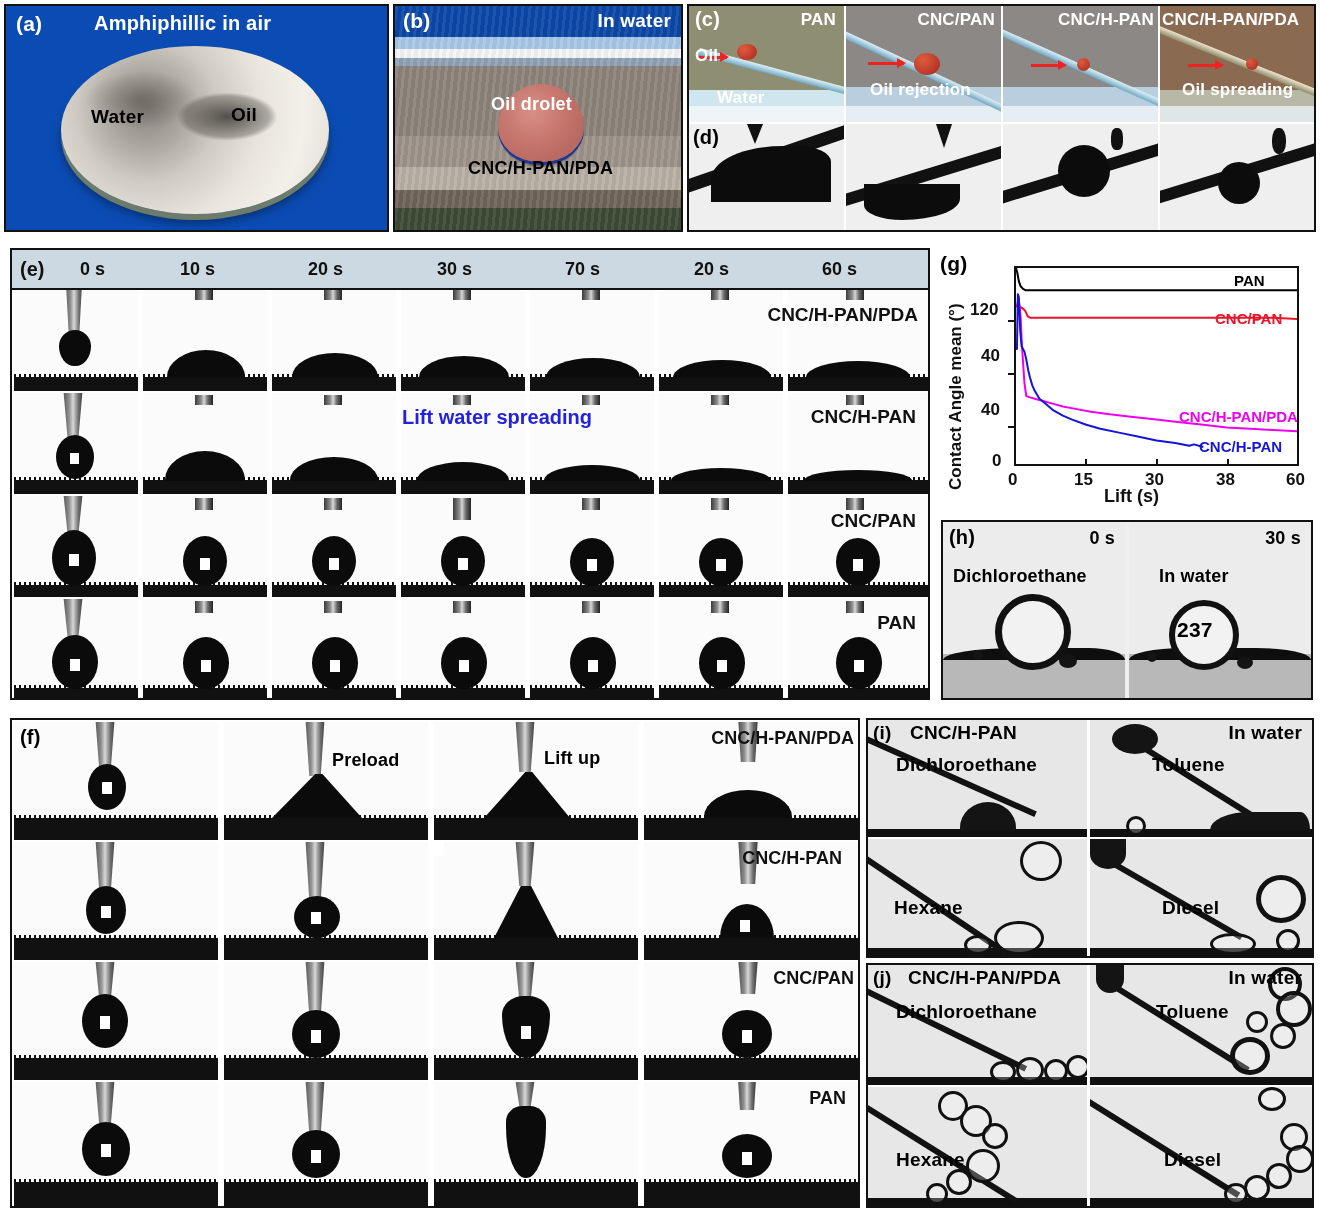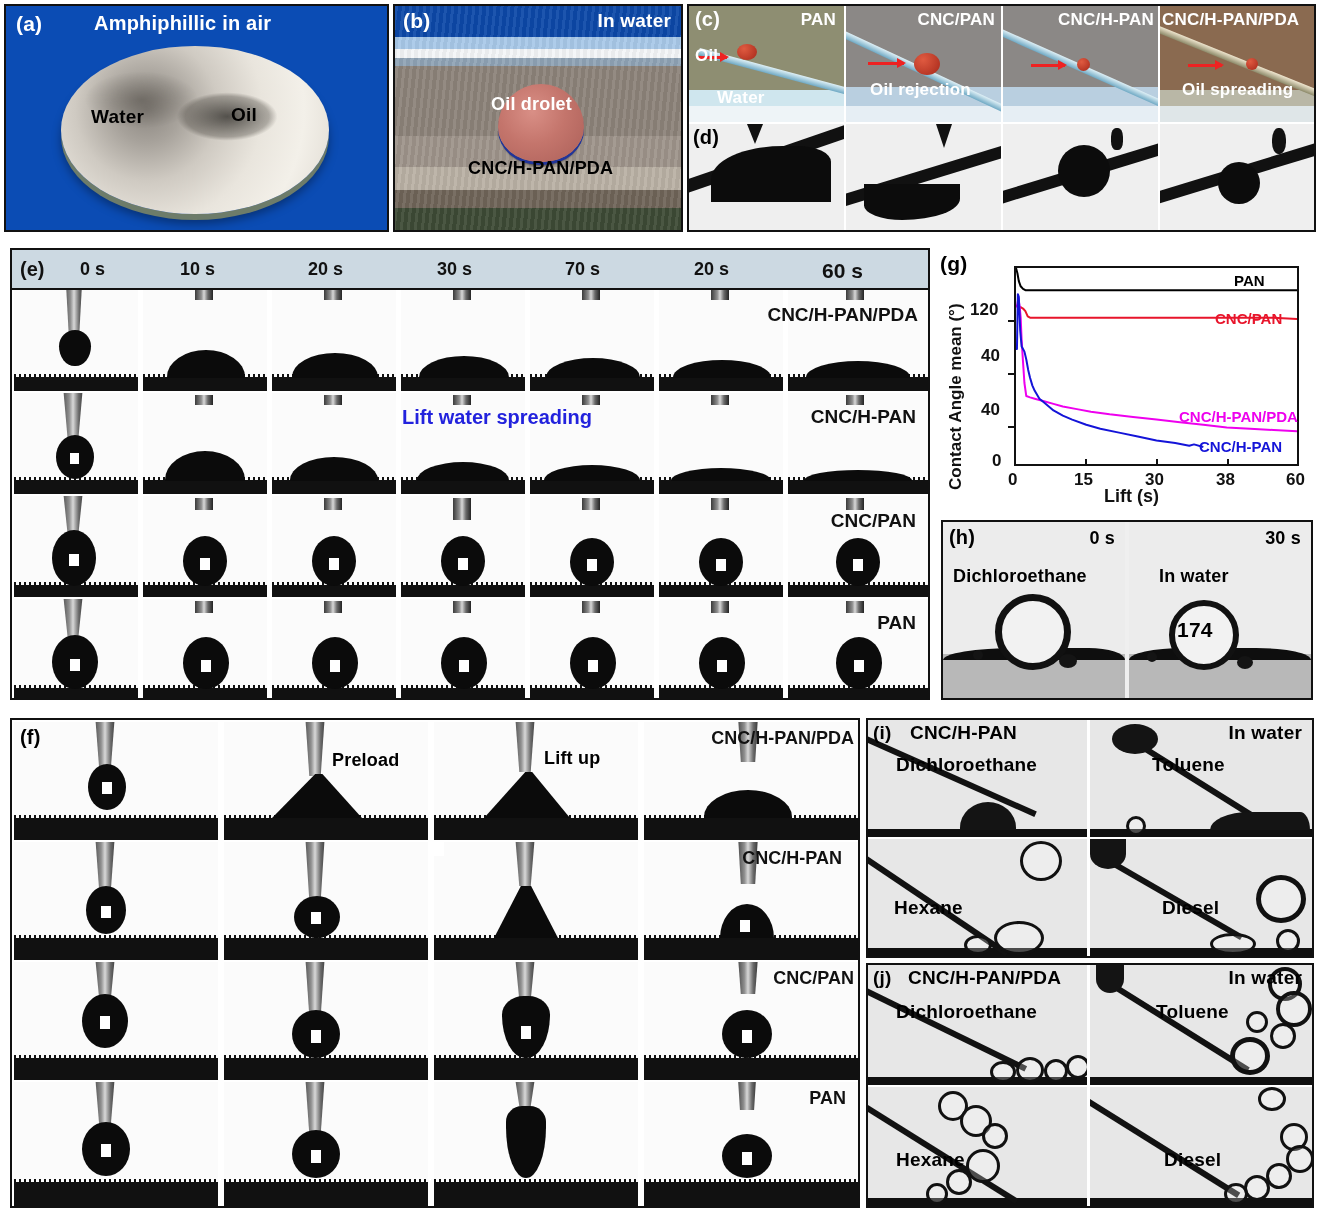--- a/index.html
+++ b/index.html
@@ -184,21 +184,21 @@
 
   <div class="panel bd" style="left:10px;top:248px;width:920px;height:452px;background:#fff;">
     <div class="ehead" style="left:0;top:0;width:916px;height:38px;">
       <span style="left:8px;top:8px;font-size:20px;">(e)</span>
       <span style="left:68px;top:9px;font-size:18px;">0 s</span>
       <span style="left:168px;top:9px;font-size:18px;">10 s</span>
       <span style="left:296px;top:9px;font-size:18px;">20 s</span>
       <span style="left:425px;top:9px;font-size:18px;">30 s</span>
       <span style="left:553px;top:9px;font-size:18px;">70 s</span>
       <span style="left:682px;top:9px;font-size:18px;">20 s</span>
-      <span style="left:810px;top:9px;font-size:21px;">60 s</span>
+      <span style="left:810px;top:9px;font-size:18px;">60 s</span>
     </div>
 
     <div class="cell" style="left:2px;top:40px;width:124px;height:101px;">
       <div class="ground" style="height:14px;"></div>
       <div class="tip" style="left:48px;top:0;width:24px;height:44px;clip-path:polygon(18% 0,82% 0,72% 100%,28% 100%);"></div>
       <div class="drop" style="left:45px;top:40px;width:32px;height:36px;border-radius:50% 50% 48% 48%/45% 45% 55% 55%;"></div>
     </div>
     <div class="cell" style="left:131px;top:40px;width:124px;height:101px;">
       <div class="ground" style="height:14px;"></div>
       <div class="tip" style="left:52px;top:0;width:18px;height:10px;"></div>
@@ -421,21 +421,21 @@
       <div class="bubf" style="left:30px;top:128px;width:10px;height:10px;"></div>
       <div class="bubf" style="left:116px;top:132px;width:18px;height:14px;"></div>
       <div class="tag lbl-k" style="left:6px;top:4px;font-size:20px;">(h)</div>
       <div class="tag lbl-k" style="right:10px;top:6px;font-size:18px;">0 s</div>
       <div class="tag lbl-k" style="left:10px;top:44px;font-size:18px;">Dichloroethane</div>
     </div>
     <div class="panel" style="left:186px;top:0;width:182px;height:176px;background:#ececec;">
       <div style="position:absolute;left:0;right:0;bottom:0;height:44px;background:#b8b8b8;"></div>
       <div style="position:absolute;left:0;right:0;bottom:38px;height:12px;background:#0e0e0e;border-radius:30% 30% 0 0/100% 100% 0 0;"></div>
       <div class="bub" style="left:40px;top:78px;width:58px;height:58px;border-width:6px;background:#f2f2f2;"></div>
-      <div class="tag lbl-k" style="left:48px;top:96px;font-size:21px;">174</div>
+      <div class="tag lbl-k" style="left:48px;top:96px;font-size:21px;">237</div>
       <div class="bubf" style="left:18px;top:130px;width:10px;height:10px;"></div>
       <div class="bubf" style="left:108px;top:134px;width:16px;height:13px;"></div>
       <div class="tag lbl-k" style="right:10px;top:6px;font-size:18px;">30 s</div>
       <div class="tag lbl-k" style="left:30px;top:44px;font-size:18px;">In water</div>
     </div>
   </div>
 
   <div class="panel bd" style="left:10px;top:718px;width:850px;height:490px;background:#fff;">
 
     <div class="cell" style="left:2px;top:2px;width:204px;height:118px;">

